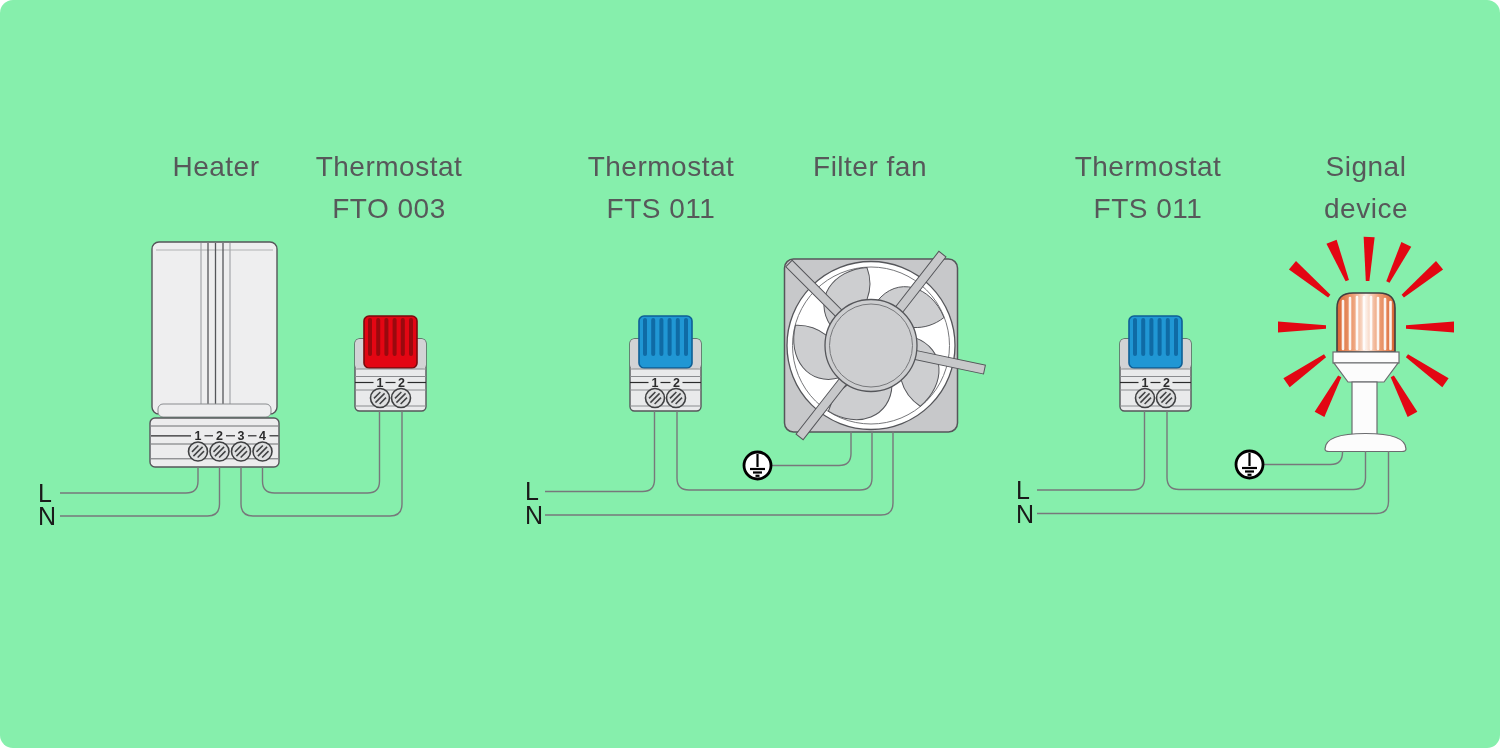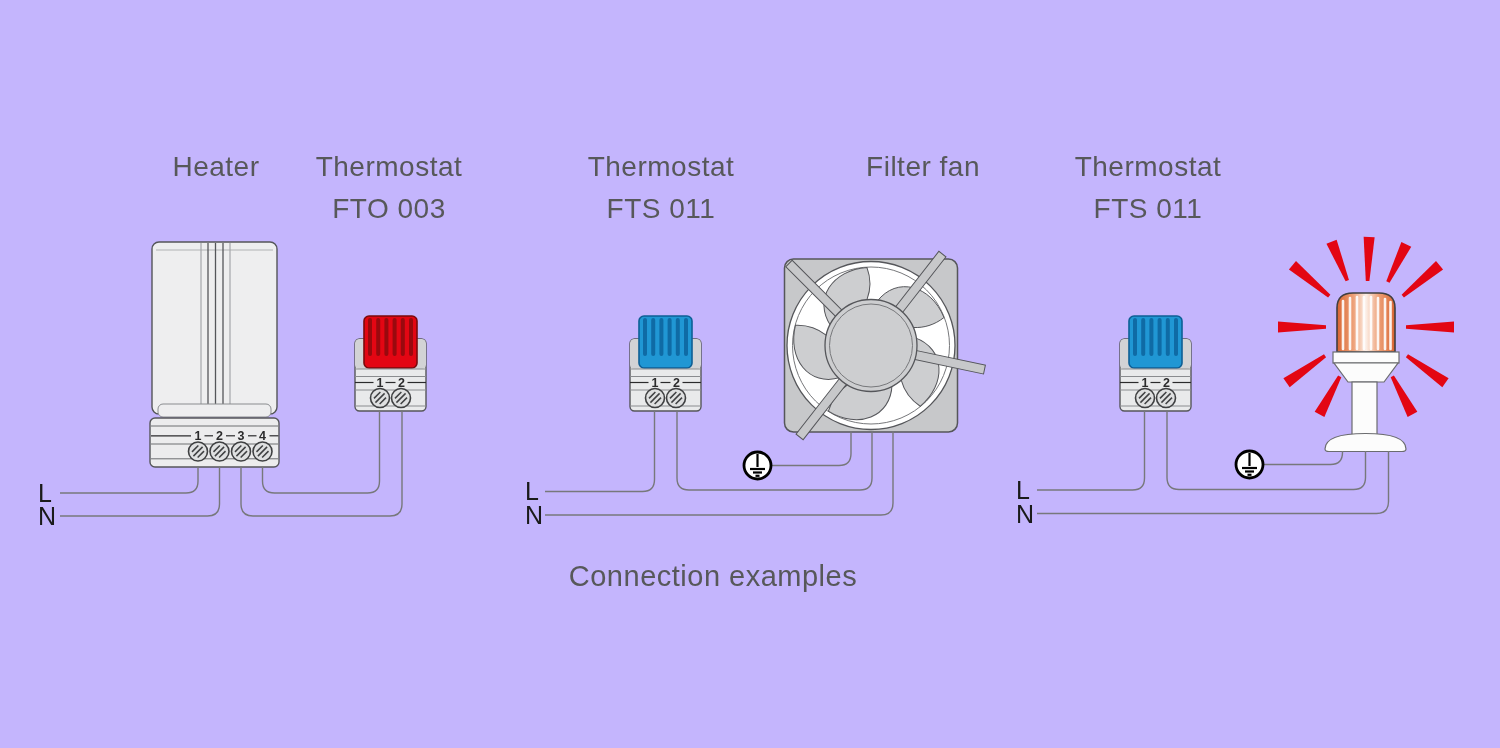--- a/index.html
+++ b/index.html
@@ -1,21 +1,22 @@
 <!DOCTYPE html>
 <html><head>
 <meta charset="utf-8">
 <style>
   html,body{margin:0;padding:0;background:#ffffff;}
   .canvas{
     position:relative;
     width:1500px;height:748px;
-    background:#c4b5fd;
+    background:#86efac;
     font-family:"Liberation Sans", sans-serif;
     overflow:hidden;
+    border-radius:13px;
   }
   .device-label{
     position:absolute;
     width:220px;
     text-align:center;
     font-size:28px;
     line-height:42px;
     color:#57585a;
     letter-spacing:.5px;
     white-space:nowrap;
@@ -42,31 +43,32 @@
     <span>Heater</span>
   </div>
   <div class="device-label" style="left:279px;top:146px;">
     <div>Thermostat</div>
     <div>FTO 003</div>
   </div>
   <div class="device-label" style="left:551px;top:146px;">
     <div>Thermostat</div>
     <div>FTS 011</div>
   </div>
-  <div class="device-label" style="left:760px;top:146px;text-align:right;">
+  <div class="device-label" style="left:760px;top:146px;">
     <span>Filter fan</span>
   </div>
   <div class="device-label" style="left:1038px;top:146px;">
     <div>Thermostat</div>
     <div>FTS 011</div>
   </div>
-
-  <div class="caption" style="left:503px;top:560px;">
-    <span>Connection examples</span>
-  </div>
+  <div class="device-label" style="left:1256px;top:146px;">
+    <div>Signal</div>
+    <div>device</div>
+  </div>
+
 
   <svg width="1500" height="748" viewBox="0 0 1500 748">
     <defs>
 
       <g id="screwDef">
         <circle r="9.5" fill="#dfe0e1" stroke="#3f4042" stroke-width="1.6"></circle>
         <g transform="rotate(45)" stroke="#3f4042" stroke-width="1.5">
           <line x1="-4" y1="-4.5" x2="-4" y2="4.5"></line>
           <line x1="0" y1="-6.5" x2="0" y2="6.5"></line>
           <line x1="4" y1="-4.5" x2="4" y2="4.5"></line>

